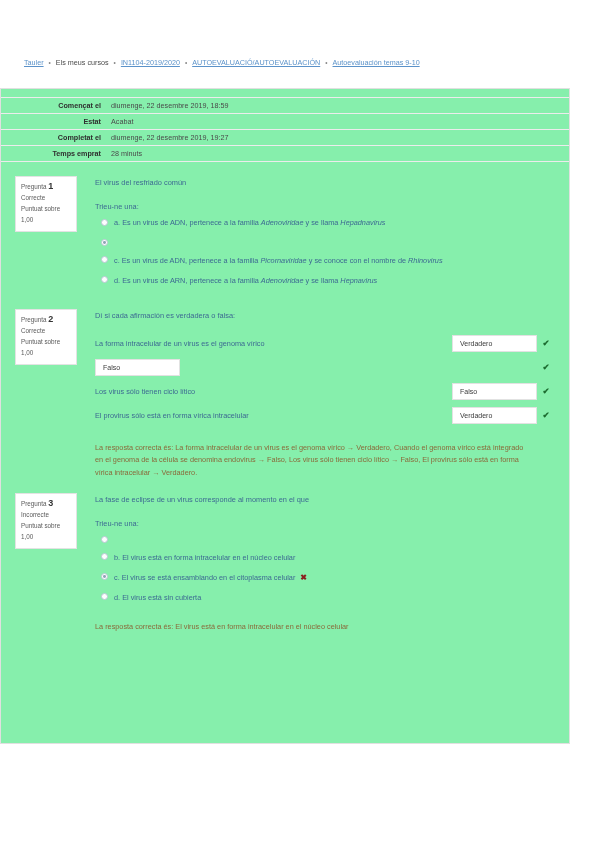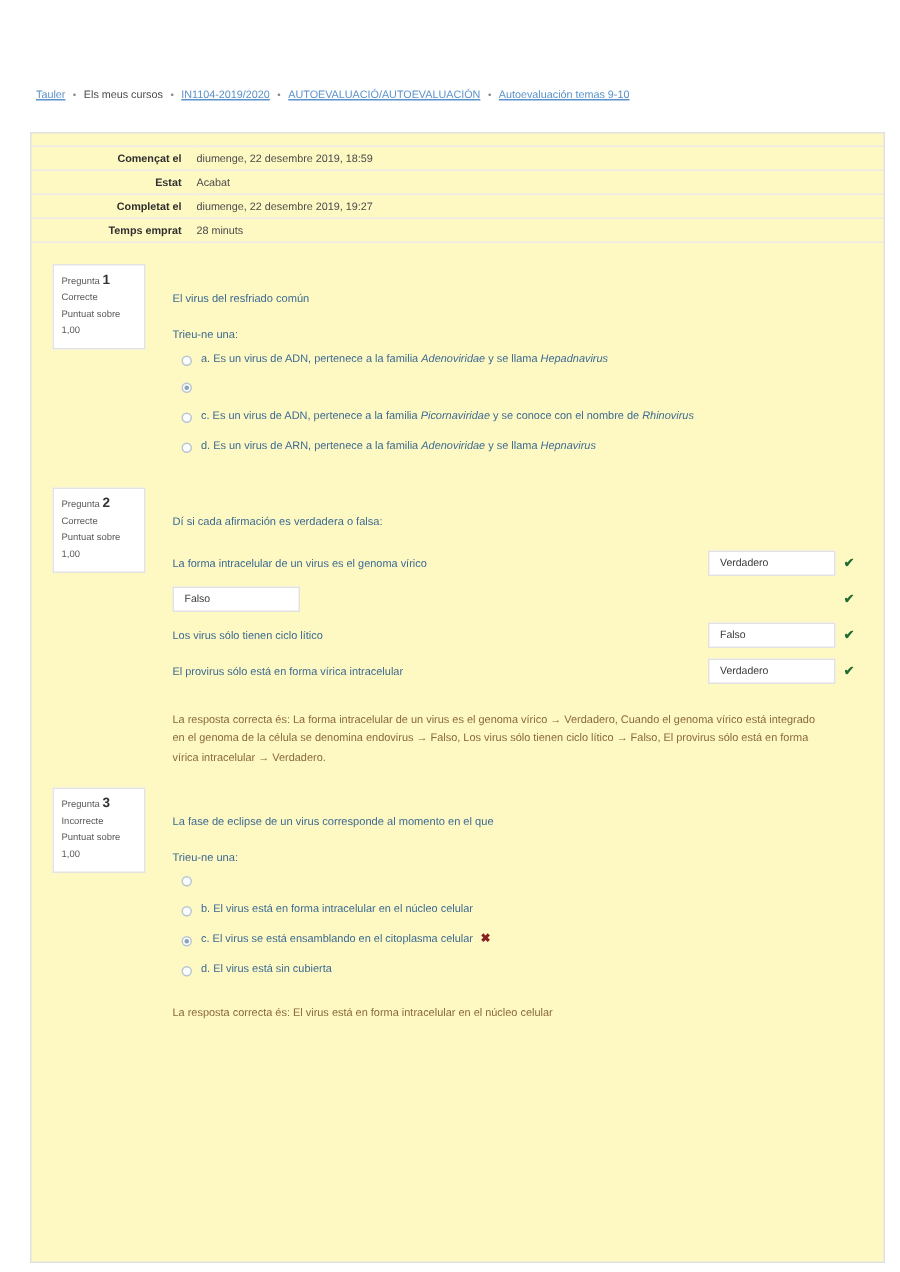--- a/index.html
+++ b/index.html
@@ -31,25 +31,25 @@
   .breadcrumb .sep {
     color: #8a8a8a;
     margin: 0 5px;
     font-size: 6.5px;
   }
   .breadcrumb .plain { color: #4a4a4a; }
 
   
   .card {
     position: absolute;
-    left: 20px;
+    left: 0;
     top: 88px;
     width: 570px;
-    height: 754px;
-    background: #fef9c3;
+    height: 656px;
+    background: #86efac;
     border: 1px solid #e0e0e0;
   }
 
   
   .summary {
     width: 100%;
     border-collapse: collapse;
     margin-top: 8px;
   }
   .summary tr { border-bottom: 1px solid #ececec; }
@@ -104,32 +104,31 @@
   .qbody {
     flex: 1;
     padding-left: 18px;
     padding-top: 1px;
   }
   .qtext {
     color: #3c6a92;
     font-size: 7.4px;
     line-height: 12px;
     margin-bottom: 13px;
-    margin-top: 16px;
   }
   .prompt {
     color: #3c6a92;
     font-size: 7.4px;
     margin-bottom: 6px;
   }
 
   
   .opt {
     display: flex;
-    align-items: flex-end;
+    align-items: flex-start;
     margin: 0 0 9px 6px;
     font-size: 7.3px;
     color: #3c6a92;
     line-height: 11px;
   }
   .radio {
     width: 7px; height: 7px;
     border-radius: 50%;
     border: 1px solid #b9c6d2;
     background: #fcfdfe;

